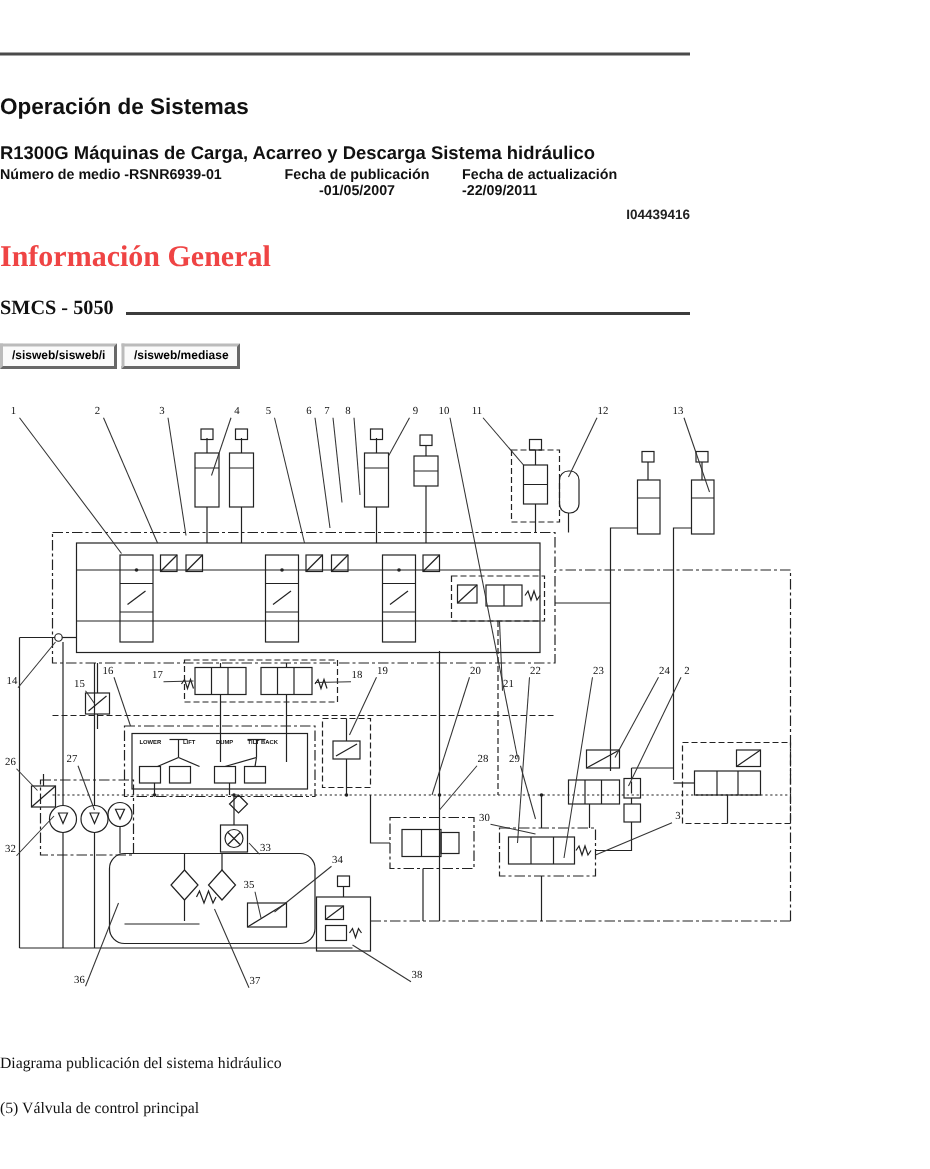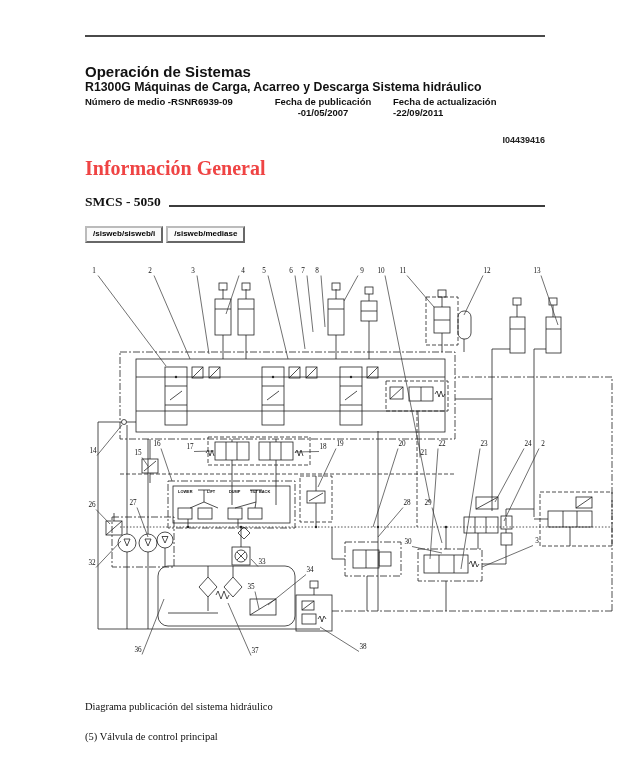--- a/index.html
+++ b/index.html
@@ -1,25 +1,25 @@
 <!DOCTYPE html>
 <html><head>
 <meta charset="utf-8">
 <style>
   html,body{margin:0;padding:0;background:#fff;}
   body{width:620px;height:779px;overflow:hidden;font-family:"Liberation Sans",sans-serif;color:#111;}
-  .content{padding-left:85px;width:460px;}
+  .content{width:460px;}
   .rule1{margin-top:35px;height:2px;background:#4a4a4a;}
   .hdr-title{margin-top:27px;font-size:15px;font-weight:bold;line-height:1.05;}
-  .hdr-sub{margin-top:0;font-size:12.3px;font-weight:bold;}
+  .hdr-sub{margin-top:15px;font-size:12.3px;font-weight:bold;}
   .meta{margin-top:3px;display:flex;font-size:9.5px;font-weight:bold;line-height:1.15;}
   .meta .c1{width:168px;}
   .meta .c2{width:140px;text-align:center;}
   .meta .c3{flex:1;text-align:left;}
-  .doc-id{margin-top:16px;text-align:right;font-size:9px;font-weight:bold;color:#222;}
+  .doc-id{margin-top:4px;text-align:right;font-size:9px;font-weight:bold;color:#222;}
   .big-heading{margin-top:12px;font-family:"Liberation Serif",serif;font-size:20px;font-weight:bold;}
   .smcs-row{margin-top:14px;display:flex;align-items:flex-end;}
   .smcs{font-family:"Liberation Serif",serif;font-size:13.5px;font-weight:bold;white-space:nowrap;}
   .smcs-rule{flex:1;height:2px;background:#3c3c3c;margin:0 0 3px 8px;}
   .tabs{margin-top:16px;display:flex;gap:3px;}
   .tab{font-family:"Liberation Sans",sans-serif;font-size:8px;font-weight:bold;color:#000;
        background:#fafafa;border:2px outset #bbb;padding:2px 6px 3px 6px;line-height:1;}
   .fig-wrap{margin-top:16px;margin-left:-7px;width:540px;height:420px;}
   .cap-row{display:flex;justify-content:space-between;align-items:baseline;margin-top:4px;
            font-family:"Liberation Serif",serif;}
@@ -40,21 +40,21 @@
 </head>
 <body>
 
 <div class="content">
   <div class="rule1"></div>
 
   <div class="hdr-title">Operación de Sistemas</div>
   <div class="hdr-sub">R1300G Máquinas de Carga, Acarreo y Descarga Sistema hidráulico</div>
 
   <div class="meta">
-    <div class="c1">Número de medio -RSNR6939-09</div>
+    <div class="c1">Número de medio -RSNR6939-01</div>
     <div class="c2">
       <div>Fecha de publicación</div>
       <div>-01/05/2007</div>
     </div>
     <div class="c3">
       <div>Fecha de actualización</div>
       <div>-22/09/2011</div>
     </div>
   </div>
 

